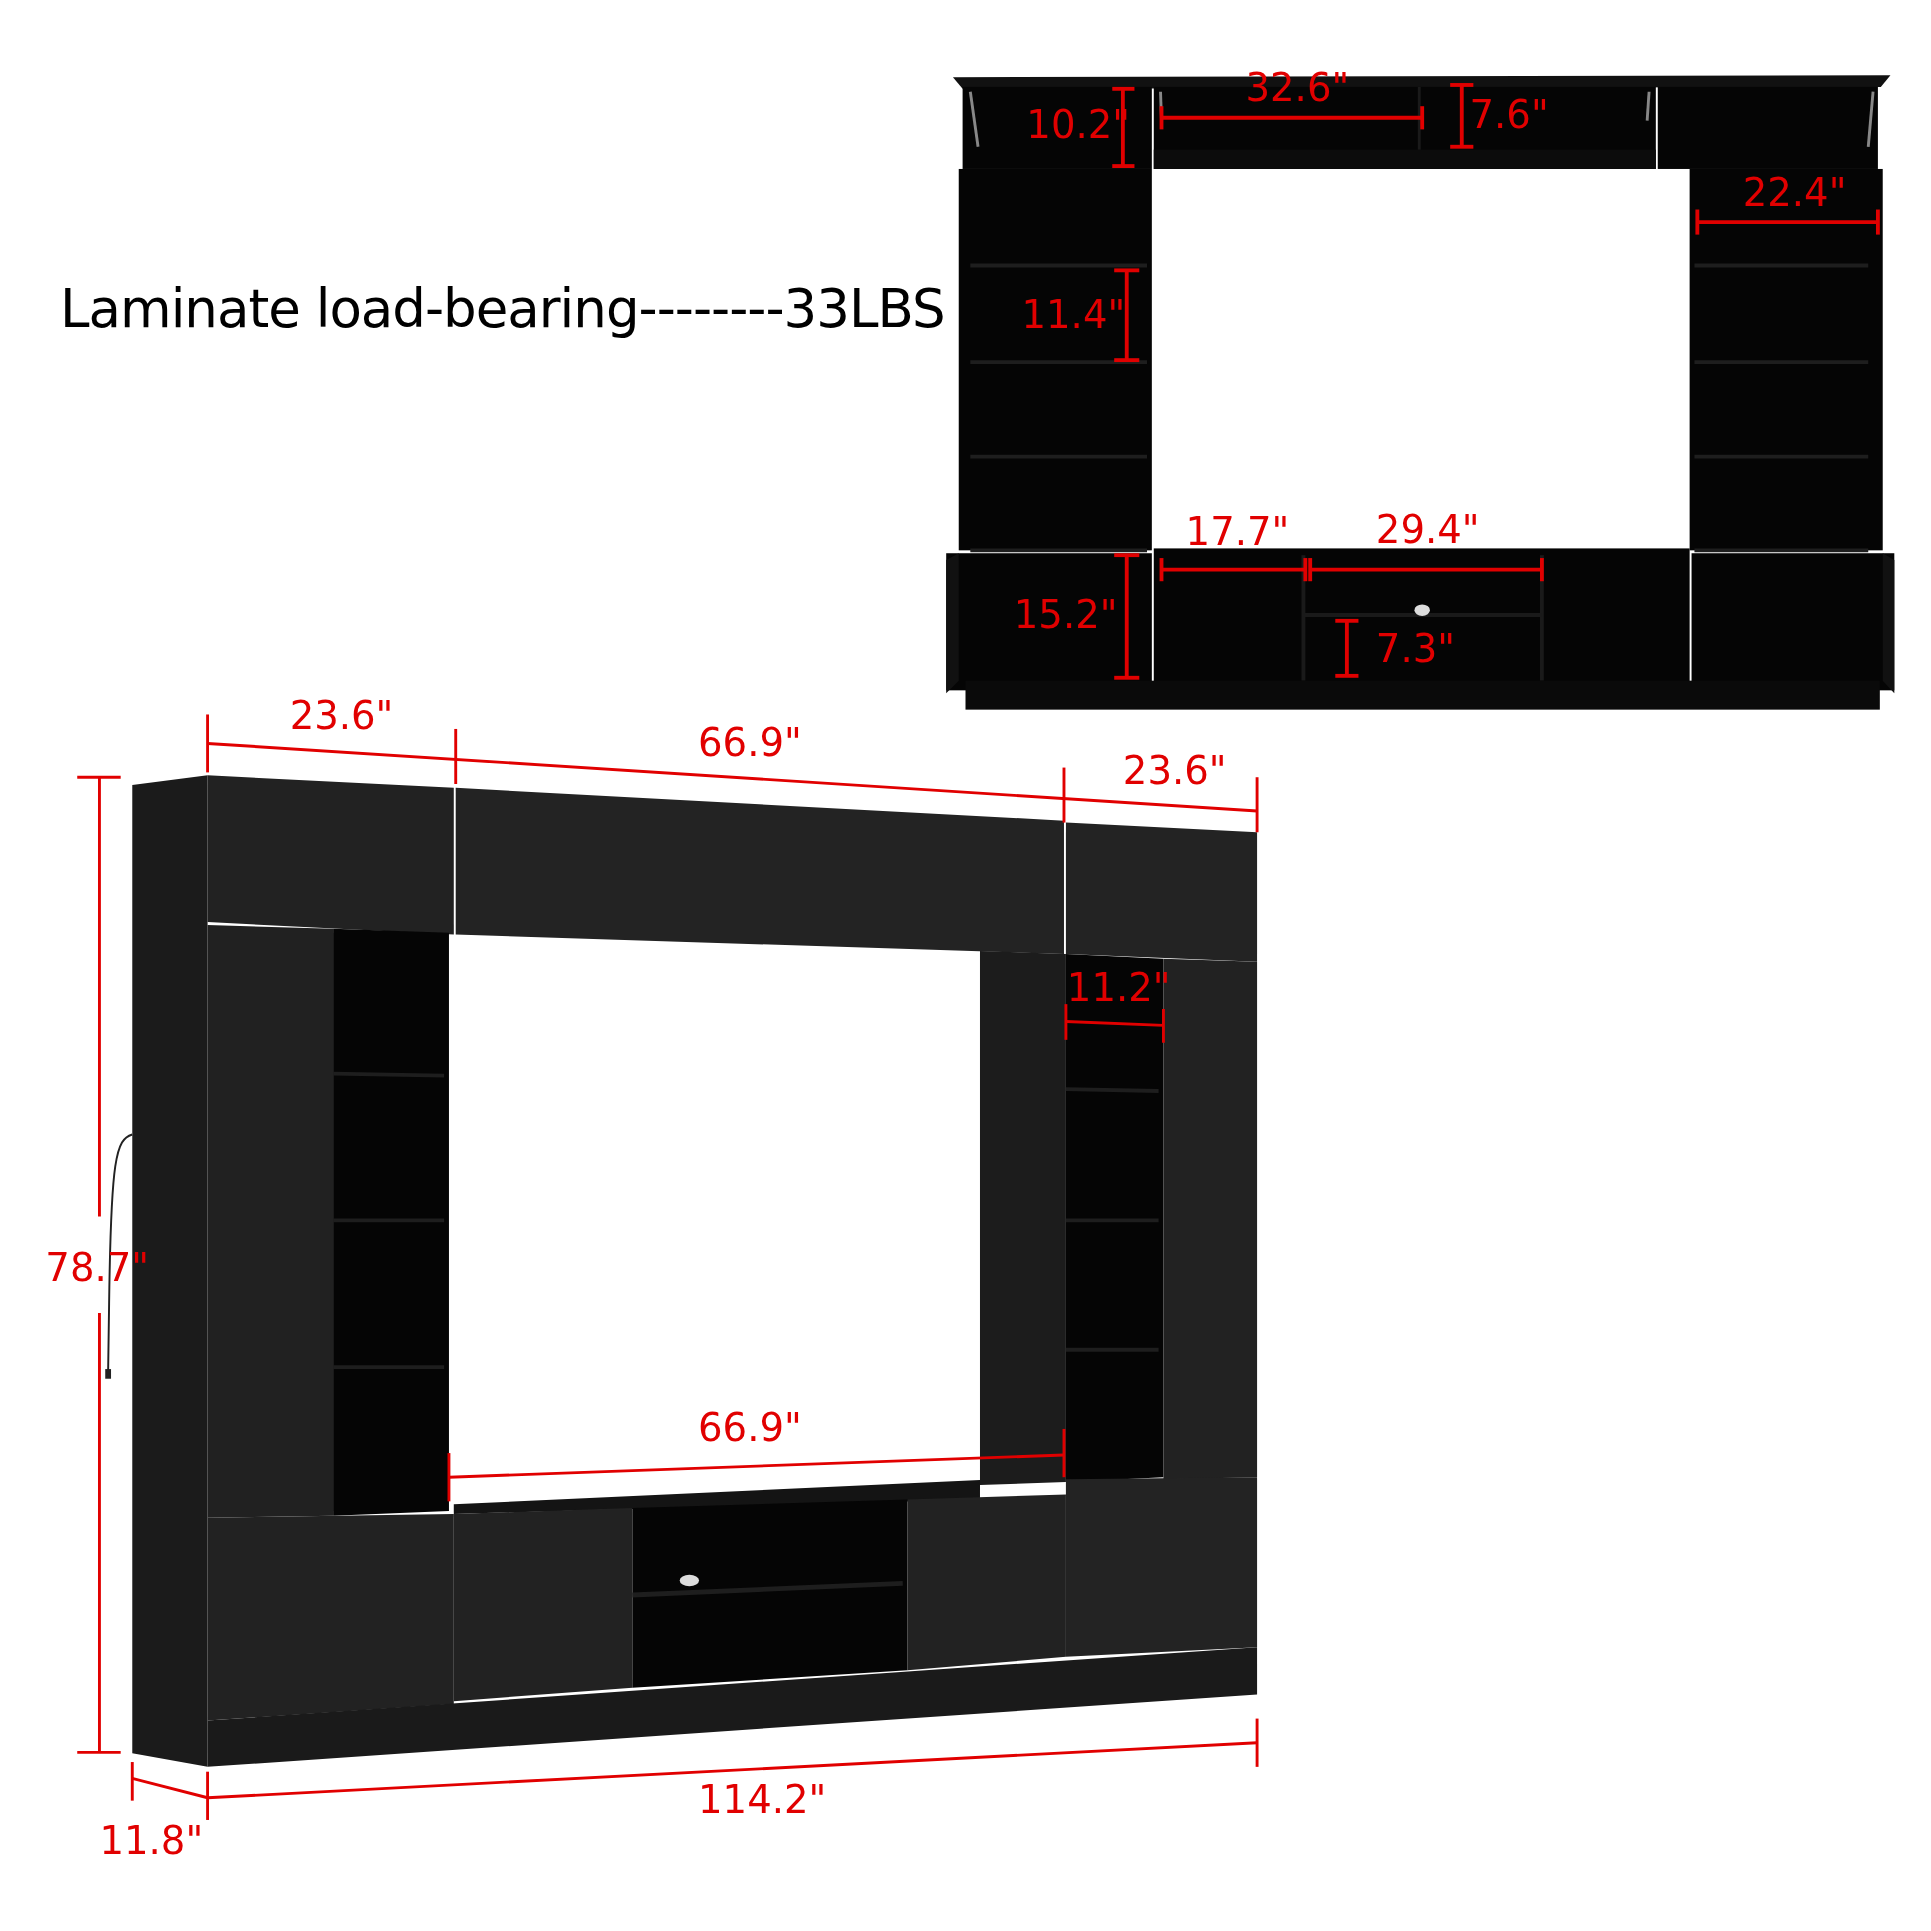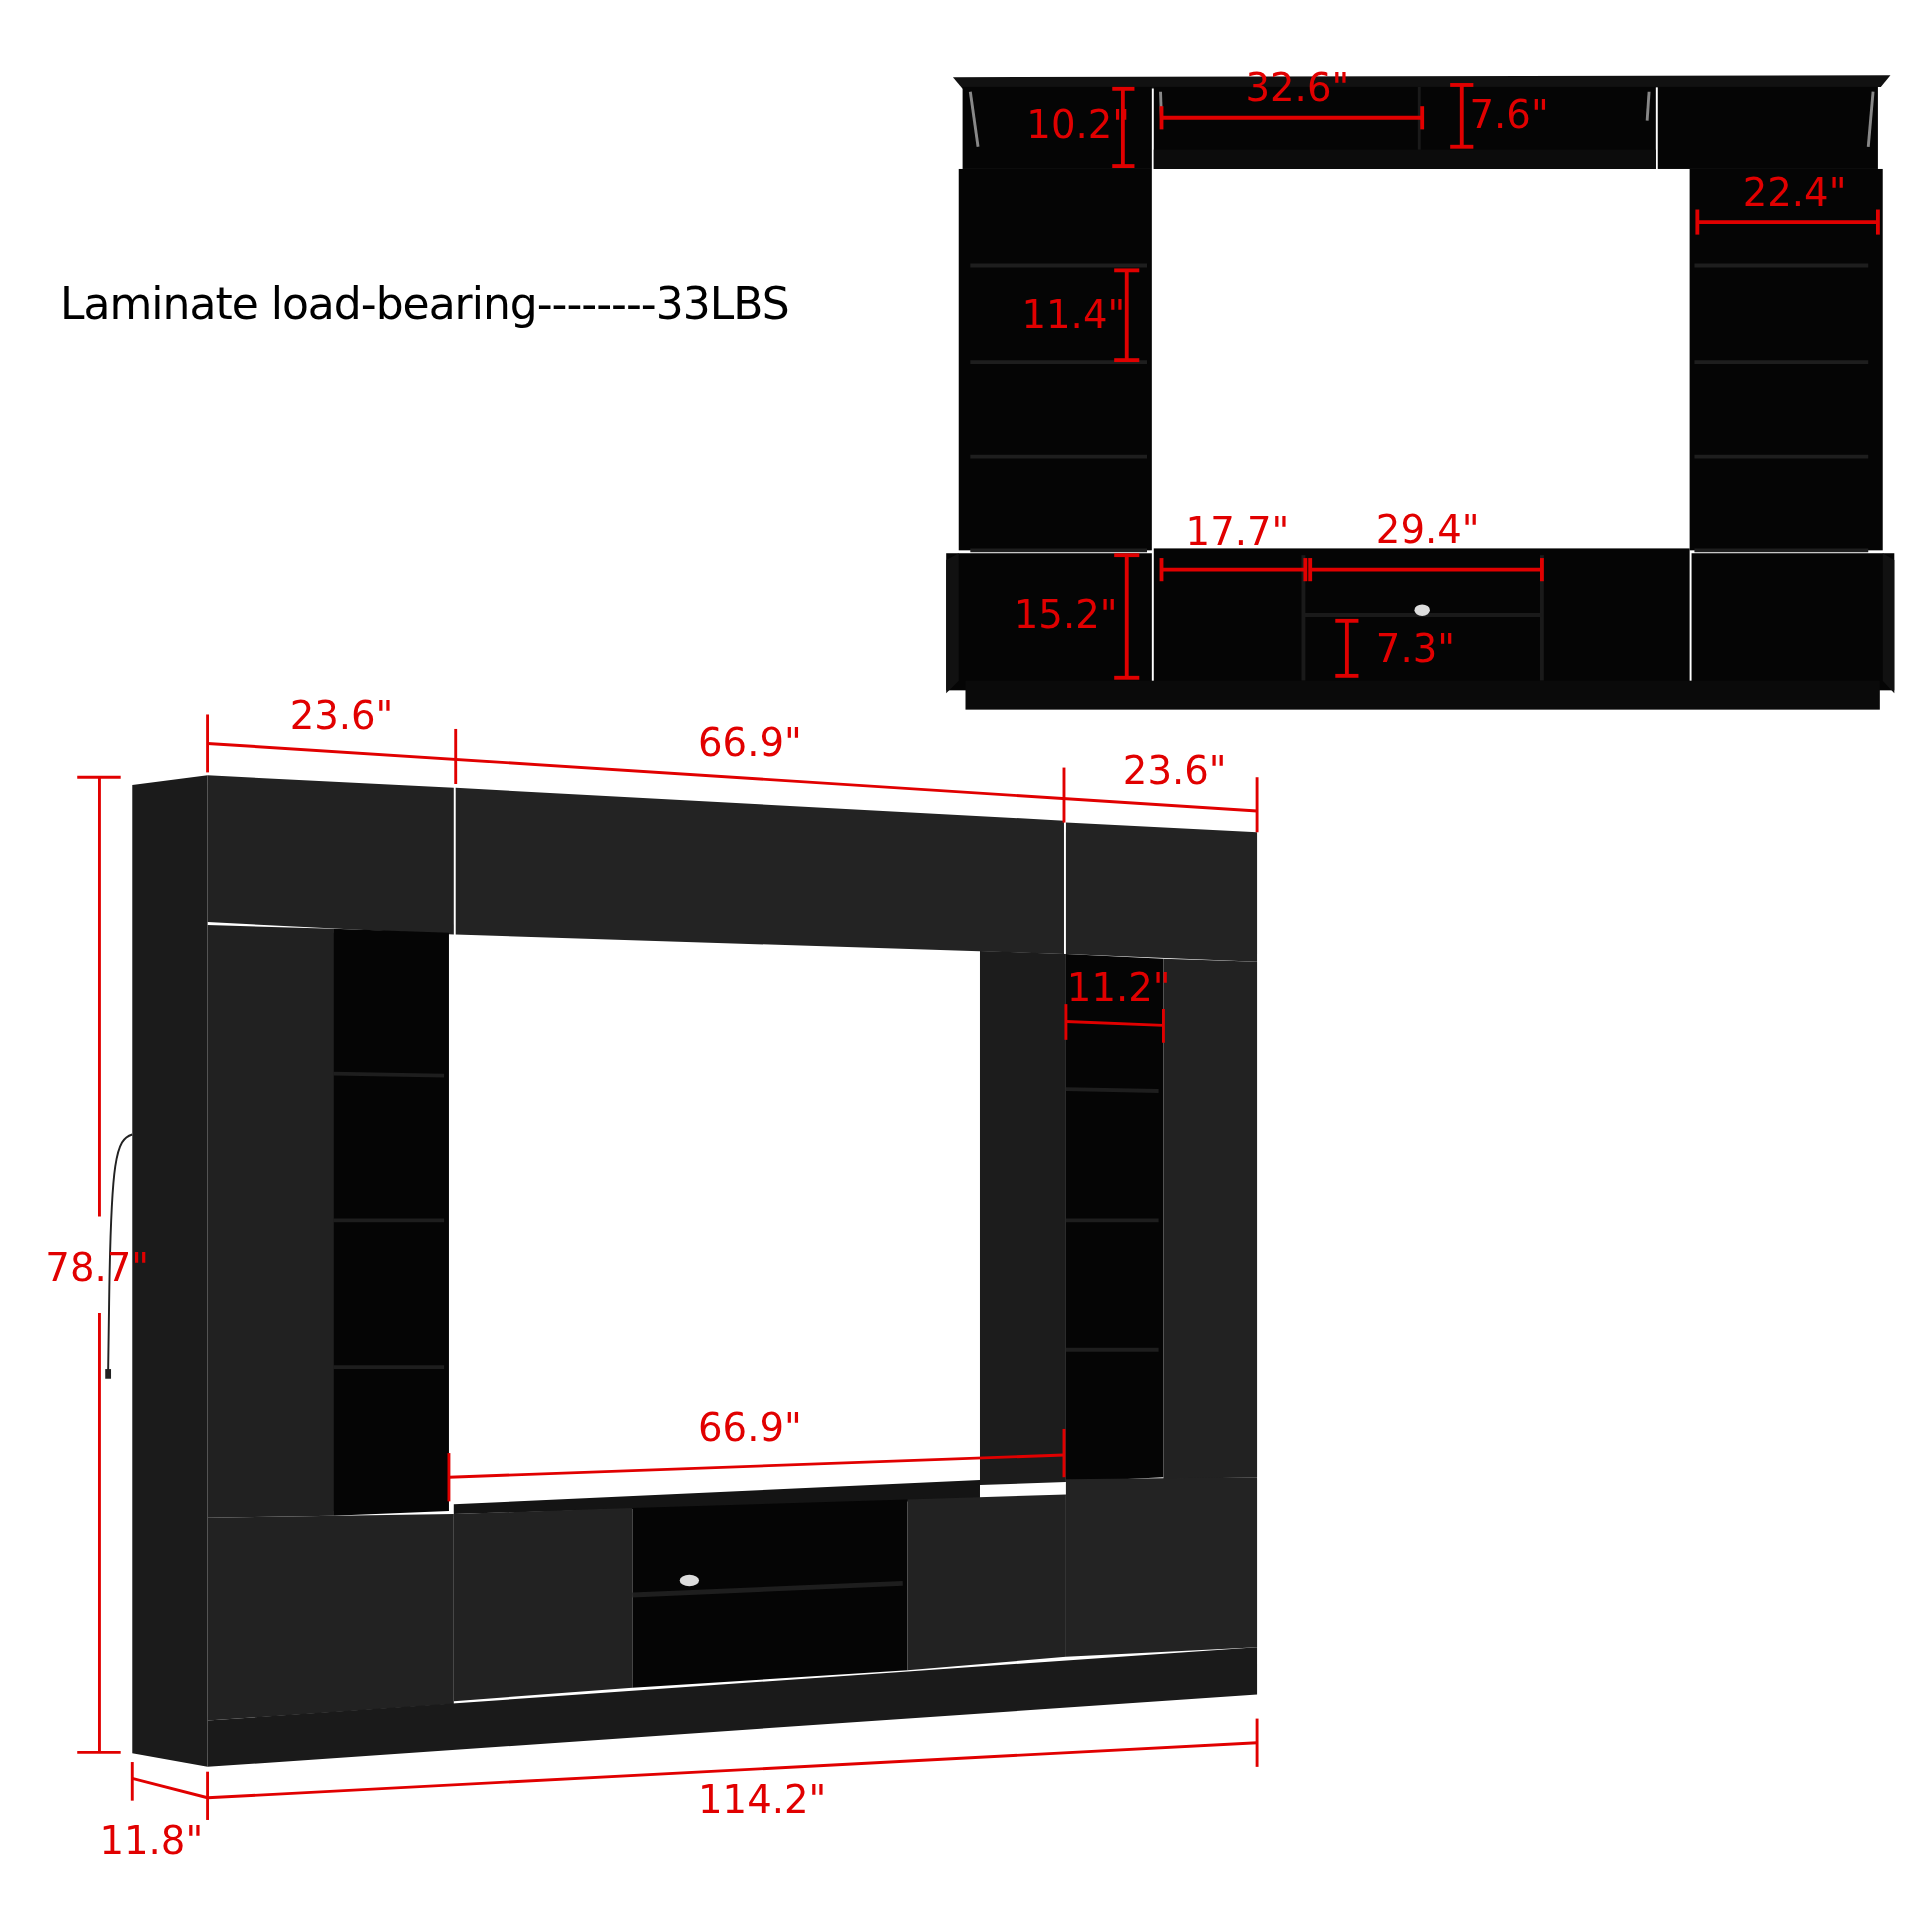--- a/index.html
+++ b/index.html
@@ -1,18 +1,18 @@
 <!DOCTYPE html>
 <html><head>
 <meta charset="utf-8">
 <style>
   html, body { margin:0; padding:0; background:#ffffff; }
   body { width:1931px; height:1931px; position:relative; overflow:hidden; font-family:"Liberation Sans", sans-serif; }
   #stage { position:absolute; left:0; top:0; width:1931px; height:1931px; }
-  .load-text { position:absolute; left:60px; top:278px; font-size:44px; color:#000; font-family:"DejaVu Sans", sans-serif; letter-spacing:-1px; white-space:nowrap; }
+  .load-text { position:absolute; left:60px; top:278px; font-size:53px; color:#000; font-family:"DejaVu Sans", sans-serif; letter-spacing:-1px; white-space:nowrap; }
   svg text.dim { fill:#e10000; font-family:"DejaVu Sans", sans-serif; font-size:40px; }
 </style>
 </head>
 <body>
 
 <div id="stage">
 
   <div class="load-text">Laminate load-bearing--------33LBS</div>
 
   <svg width="1931" height="1931" viewBox="0 0 2000 2000" xmlns="http://www.w3.org/2000/svg" style="position:absolute;left:0;top:0;">

